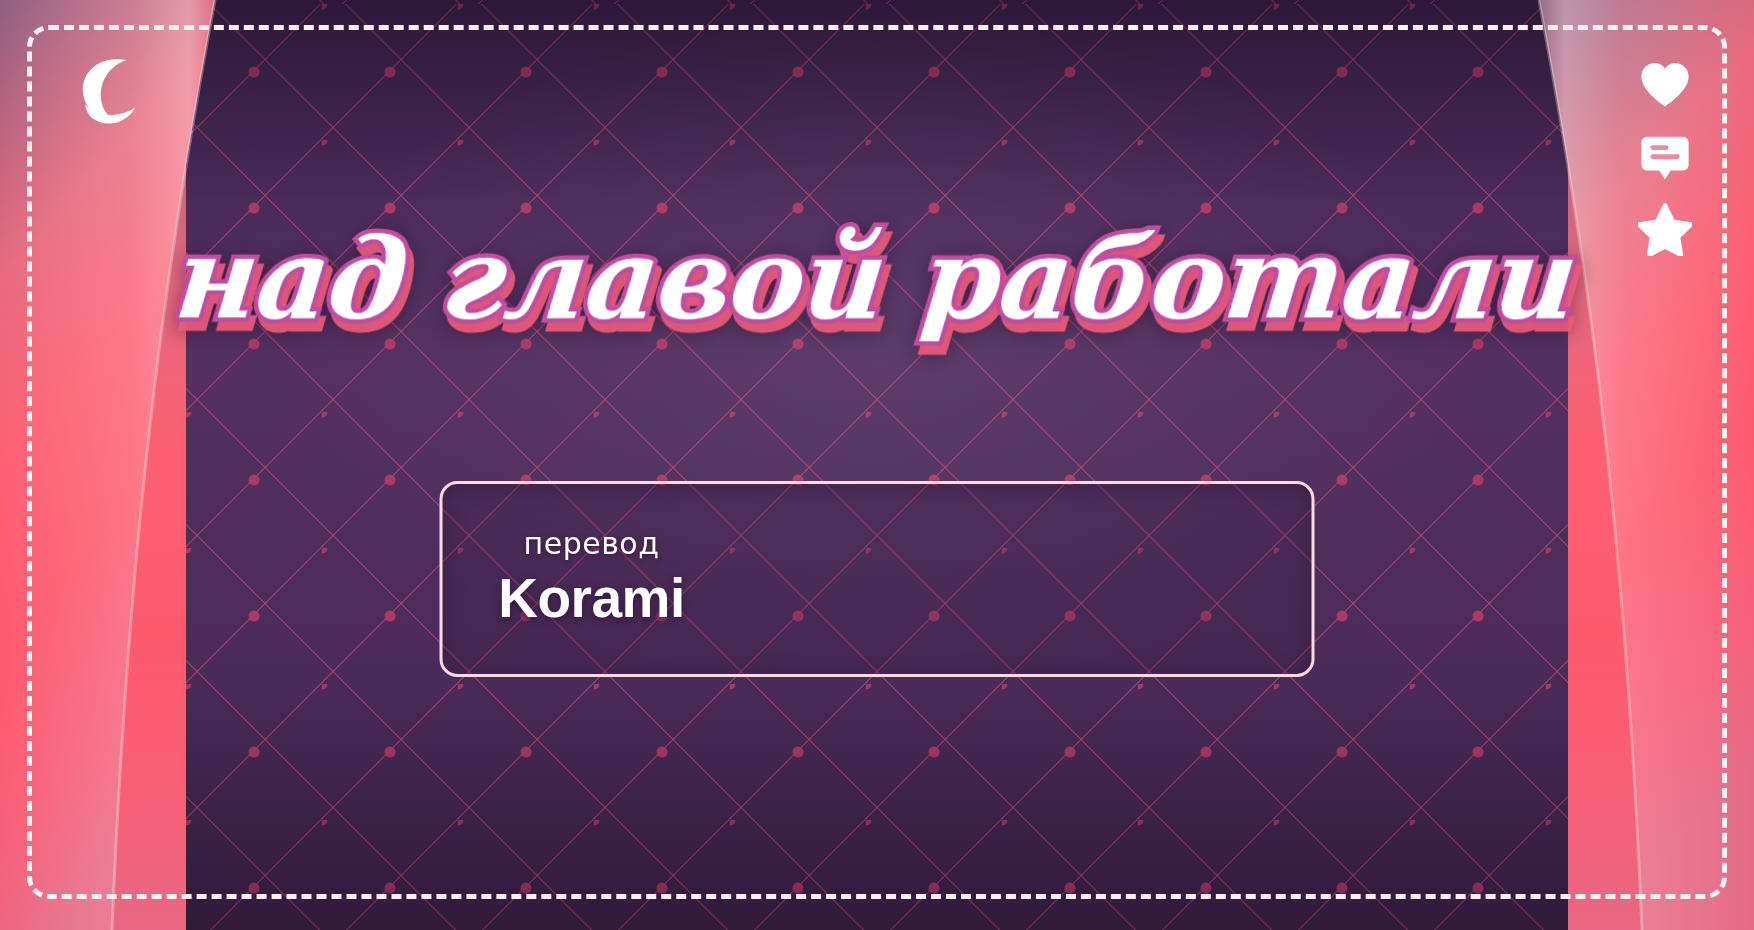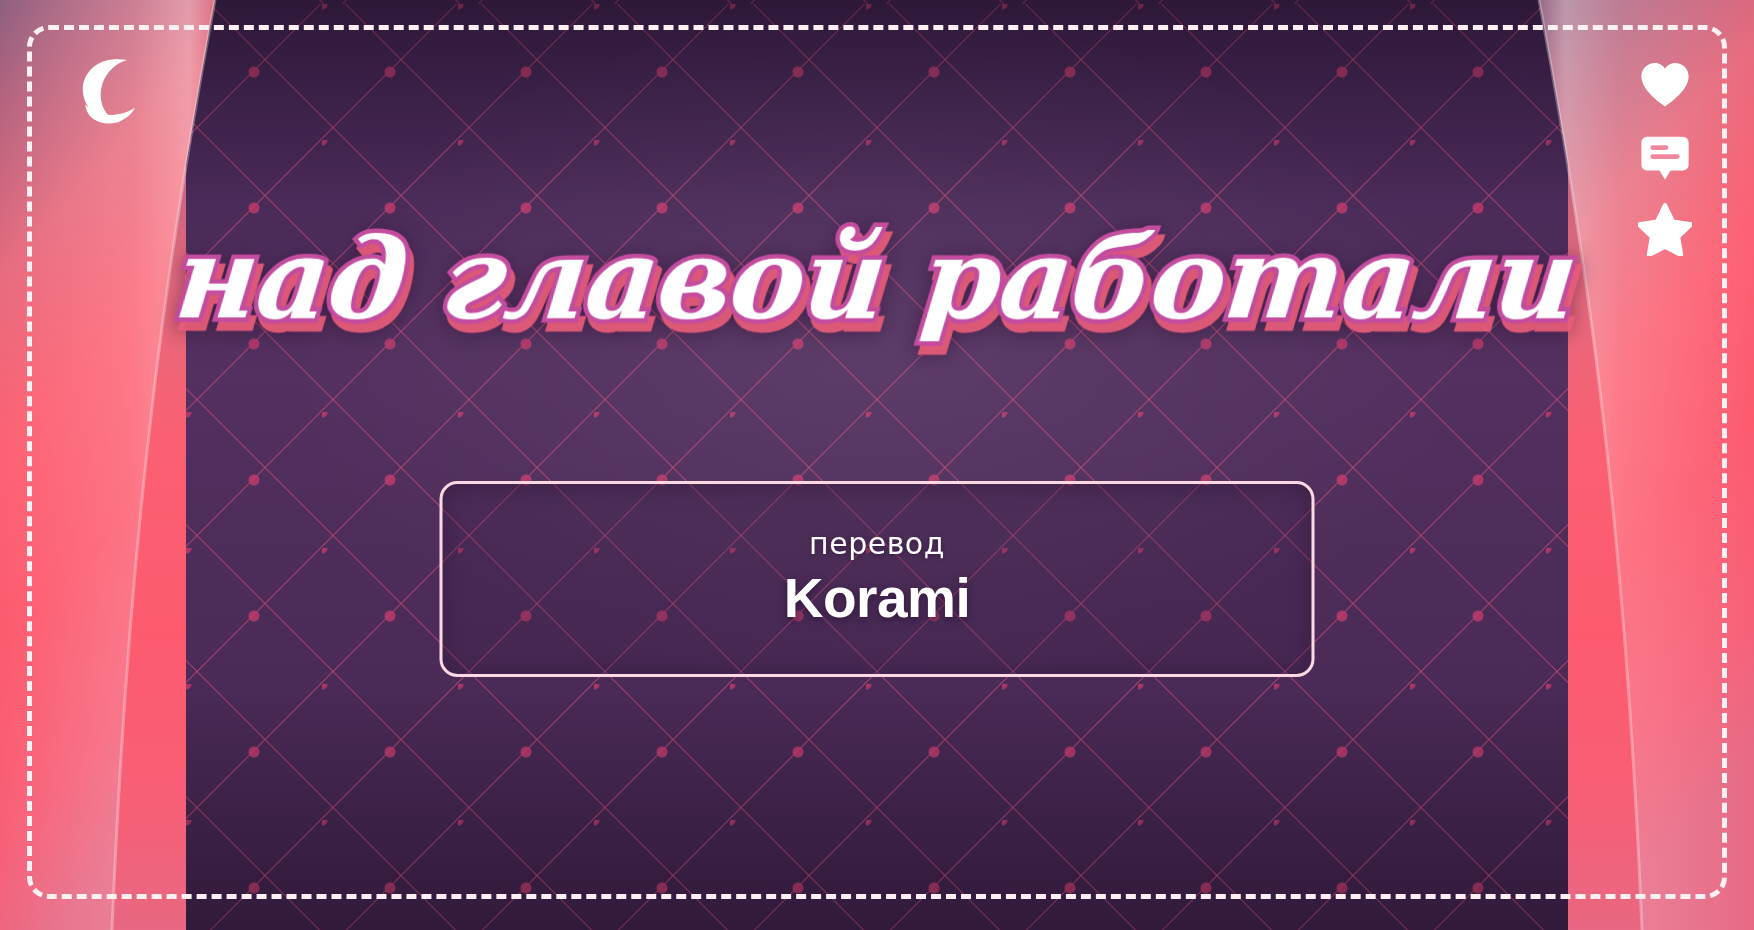--- a/index.html
+++ b/index.html
@@ -156,21 +156,21 @@
     left: 50%;
     transform: translateX(-50%);
     top: 481px;
     width: 875px;
     height: 196px;
     box-sizing: border-box;
     border: 3px solid #fbd9e3;
     border-radius: 18px;
     display: flex;
     align-items: center;
-    justify-content: center;
+    justify-content: space-between;
     background: rgba(52,28,63,0.22);
     box-shadow: 0 4px 22px rgba(25,8,32,0.28) inset;
   }
   .credit {
     text-align: center;
     padding: 0 24px;
     min-width: 250px;
   }
   .credit-role {
     font-family: "DejaVu Sans", sans-serif;

